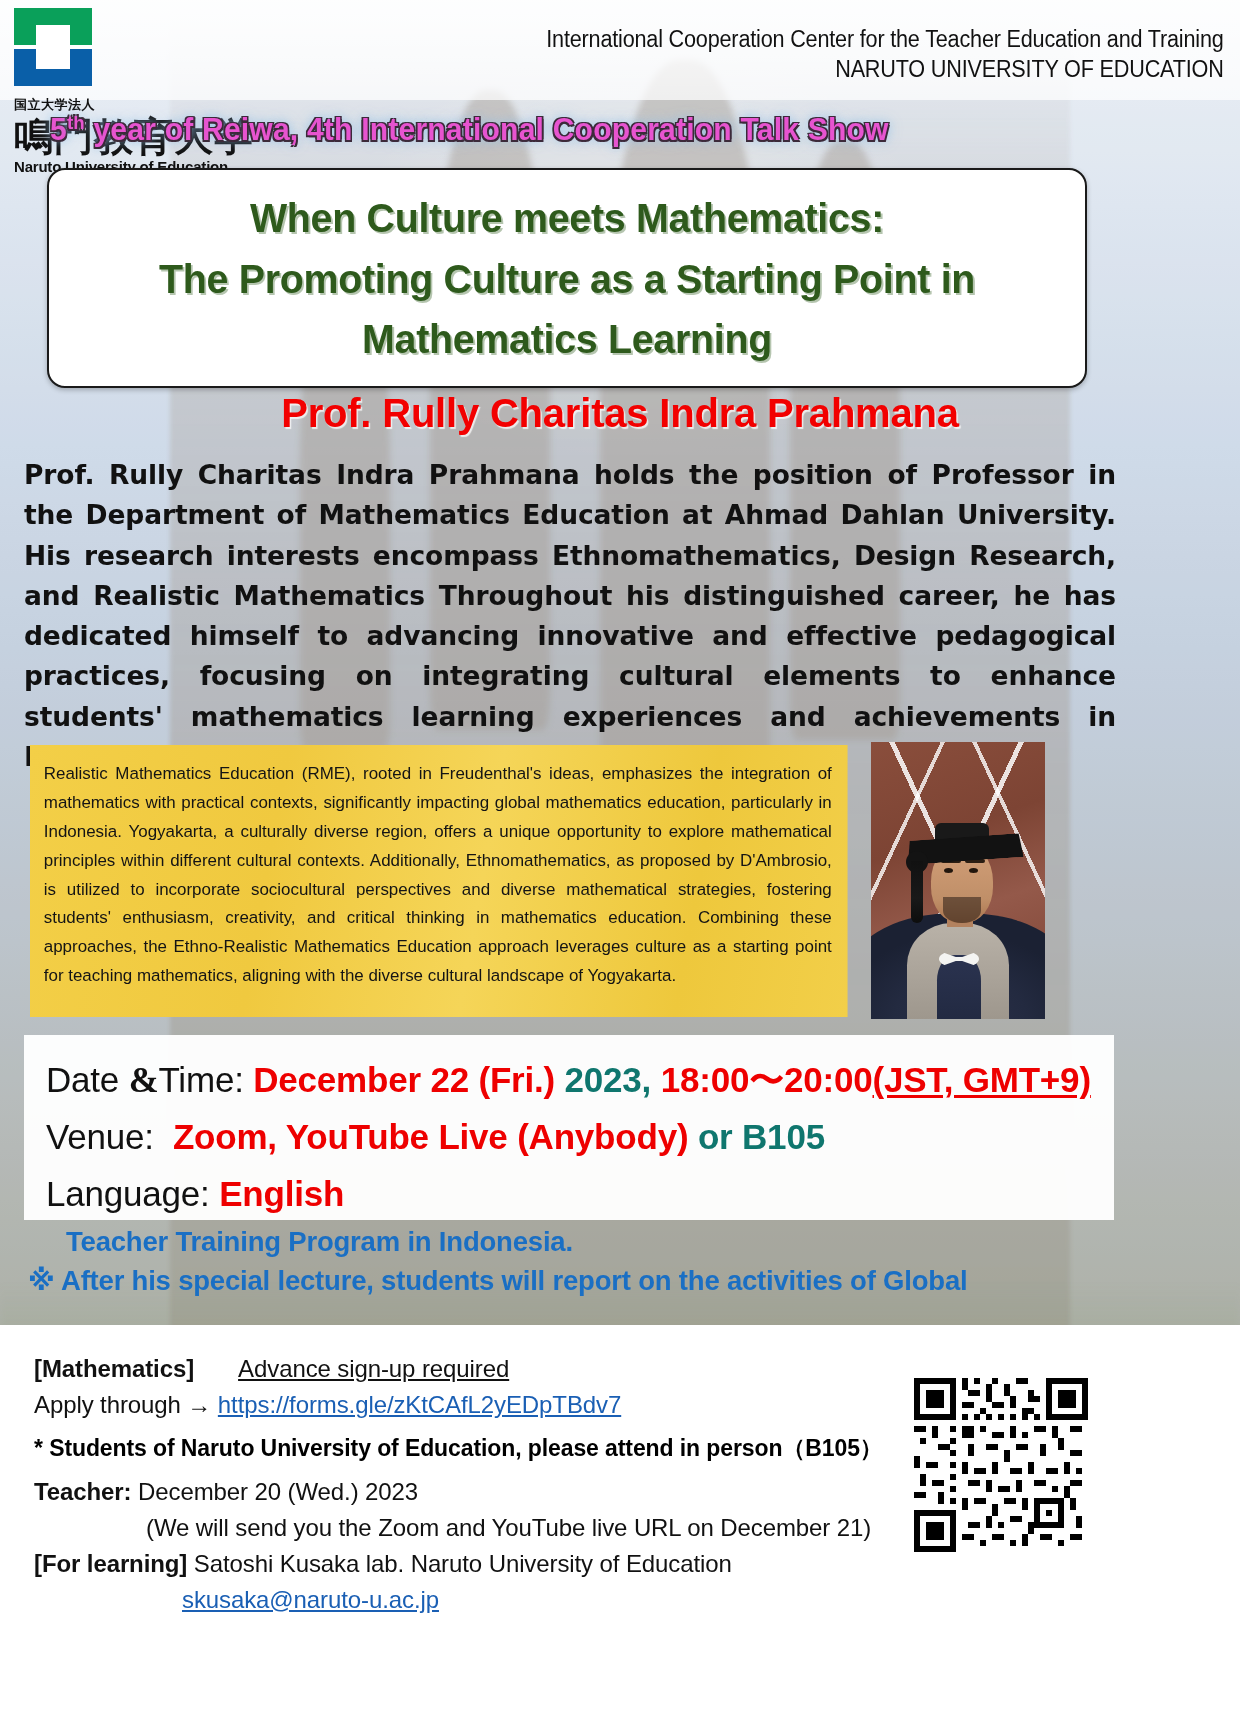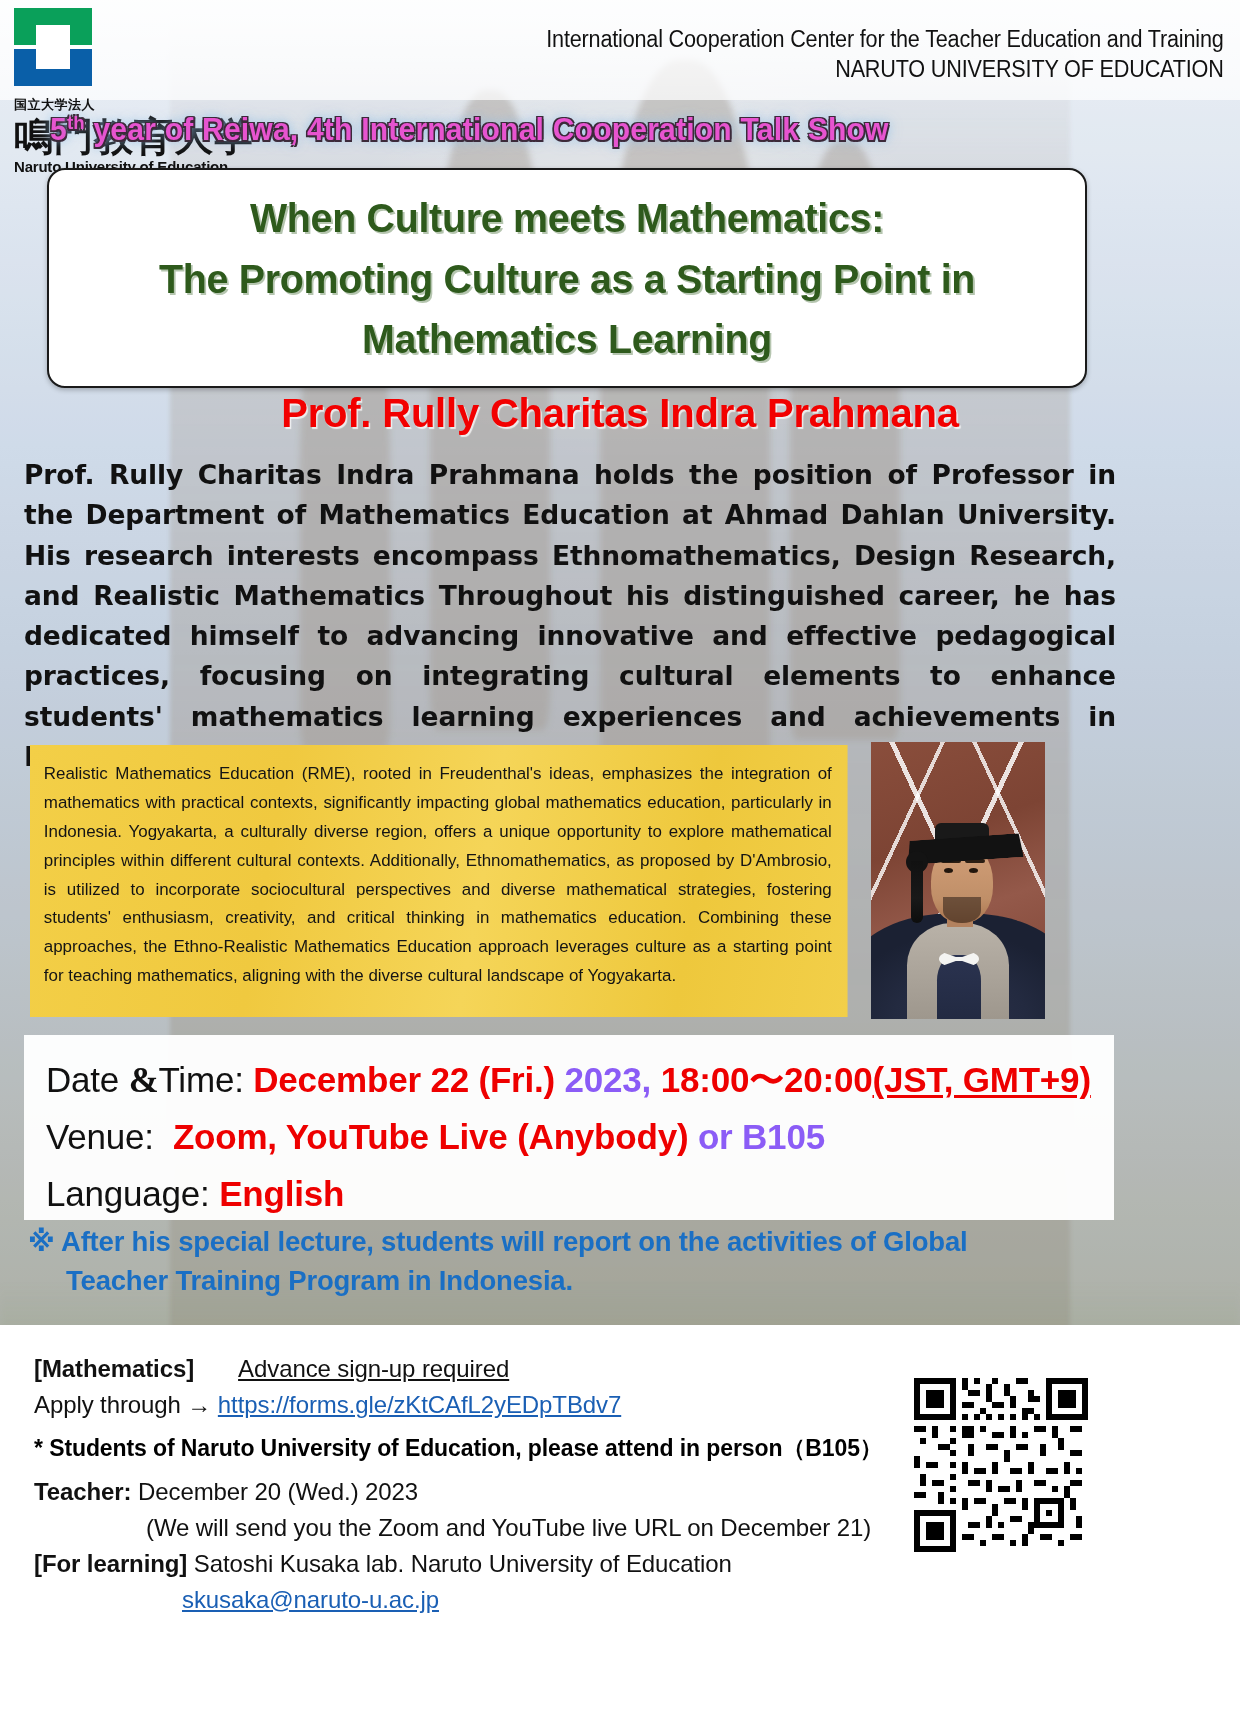--- a/index.html
+++ b/index.html
@@ -158,21 +158,21 @@
   .details{
     position:absolute;left:24px;top:1035px;width:1090px;height:185px;
     background:rgba(255,255,255,.96);
     box-sizing:border-box;padding:16px 0 0 22px;
   }
   .det-line{color:#111;font-weight:400;font-size:35px;line-height:1.62;letter-spacing:-.2px;
     font-family:"Liberation Sans",sans-serif;}
   .det-line .lbl{font-weight:400;}
   .det-line .amp{font-family:"Liberation Serif",serif;font-weight:700;font-size:36px;}
   .red{color:#ee0000;font-weight:700;}
-  .blk-b{color:#8b5cf6;font-weight:700;}
+  .blk-b{color:#0f766e;font-weight:700;}
   .ul-red{text-decoration:underline;text-decoration-color:#ee0000;text-underline-offset:3px;}
 
   
   .note{
     position:absolute;left:28px;top:1222px;width:1090px;
     color:#1a6fc4;font-weight:700;font-size:27.5px;line-height:1.42;letter-spacing:-.2px;
   }
   .note .mark{font-family:"DejaVu Sans",sans-serif;}
 
   
@@ -268,23 +268,23 @@
 
   <div class="details">
     <div class="det-line"><span class="lbl">Date</span> <span class="amp">&amp;</span><span class="lbl">Time:</span> <span class="red">December 22 (Fri.)</span> <span class="blk-b">2023,</span> <span class="red">18:00〜20:00</span><span class="red ul-red">(JST, GMT+9)</span></div>
 
     <div class="det-line"><span class="lbl">Venue:</span>&nbsp; <span class="red">Zoom, YouTube Live (Anybody)</span> <span class="blk-b">or B105</span></div>
 
     <div class="det-line"><span class="lbl">Language:</span> <span class="red">English</span></div>
   </div>
 
   <div class="note">
+    <div style="padding-left:38px;">Teacher Training  Program in Indonesia.</div>
     <div><span class="mark">※</span>
       <span>After his special lecture, students will report on the activities of Global</span></div>
-    <div style="padding-left:38px;">Teacher Training  Program in Indonesia.</div>
   </div>
 
   <div class="footer">
     <div class="f-line"><span class="f-bold">[Mathematics]</span><span class="f-ul">Advance sign-up required</span></div>
 
     <div class="f-line"><span>Apply through →</span>
       <a class="f-link" href="#">https://forms.gle/zKtCAfL2yEDpTBdv7</a></div>
 
     <div class="sp-sm"></div>
     <div class="f-line f-red">* Students of Naruto University of Education, please attend in person（B105）</div>

